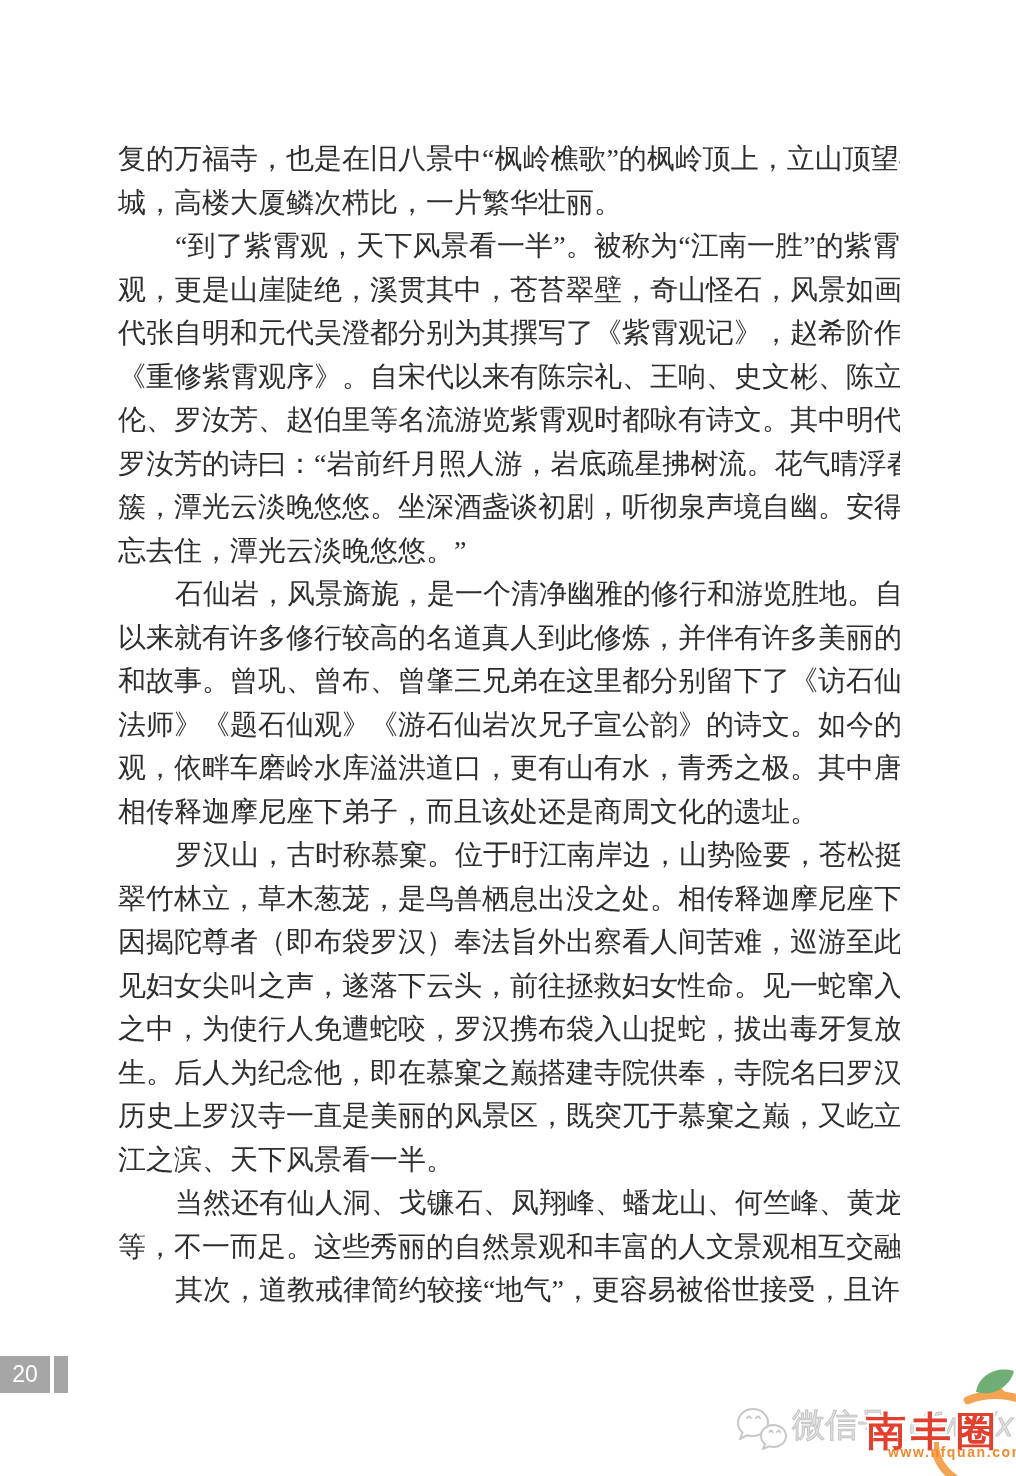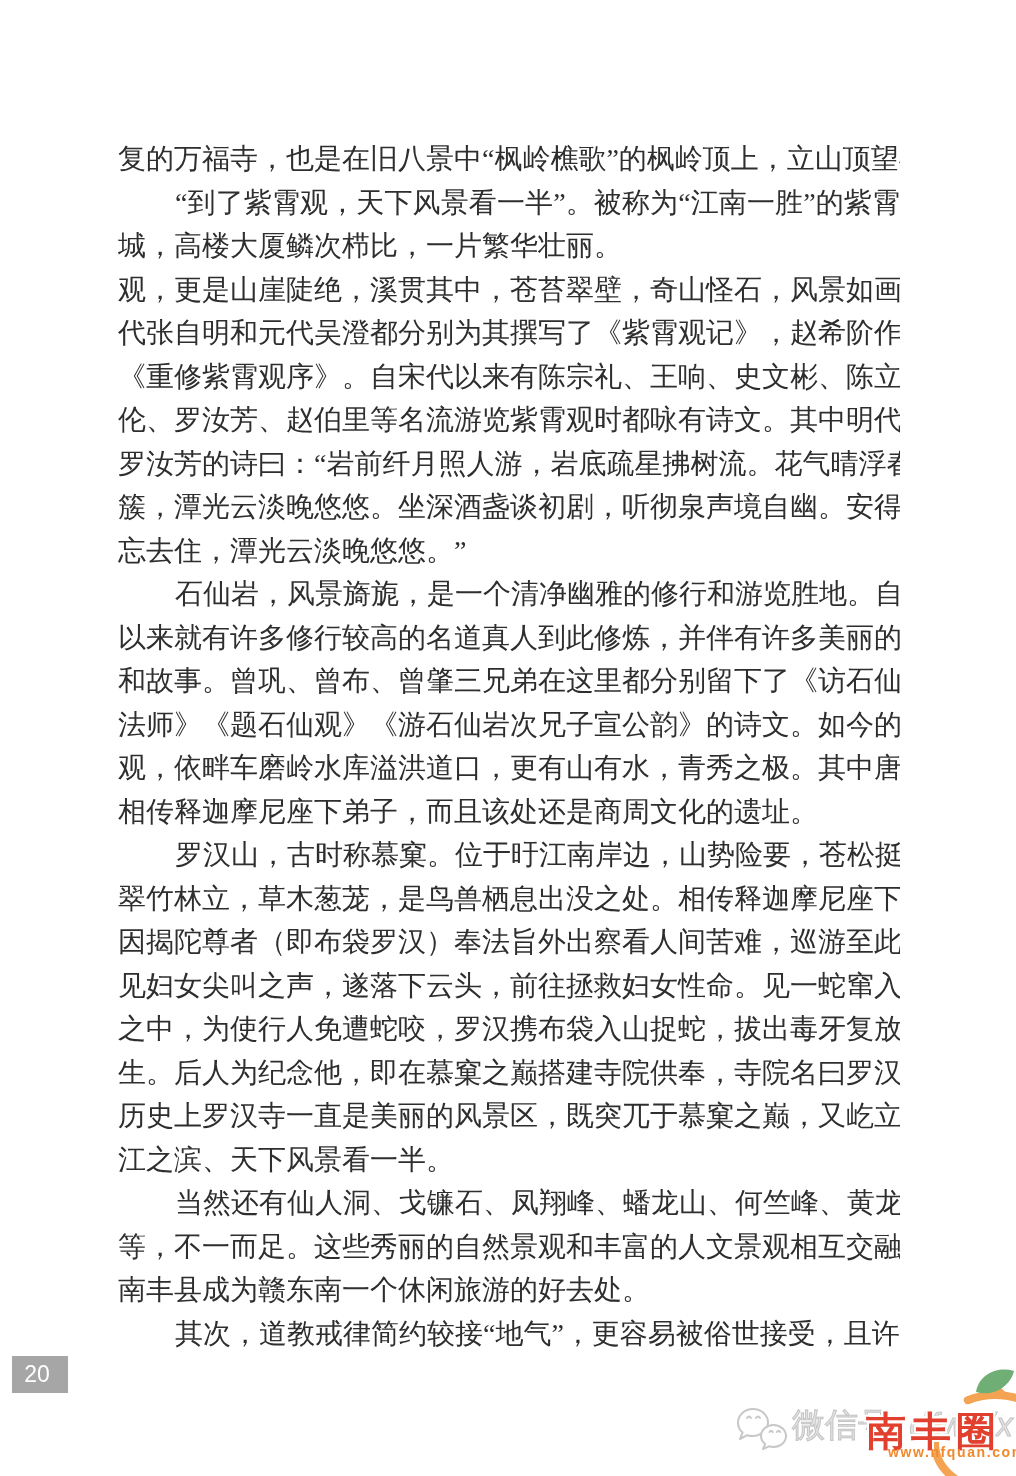--- a/index.html
+++ b/index.html
@@ -32,21 +32,21 @@
   .line.end { text-align-last: left; }
   
   .badge {
     position: absolute;
     left: 0; top: 1356px;
     width: 50px; height: 37px;
     background: #a6a6a6;
     color: #ffffff;
     font-family: "Liberation Sans", sans-serif;
     font-size: 23px;
-    display: flex; align-items: center; justify-content: center; margin-left: 12px;
+    display: flex; align-items: center; justify-content: center;
   }
   .badge-tab {
     position: absolute;
     left: 54px; top: 1356px;
     width: 14px; height: 37px;
     background: #a6a6a6;
   }
   
   .wechat-icon { position: absolute; left: 734px; top: 1406px; }
   .watermark-text {
@@ -84,22 +84,22 @@
     white-space: nowrap;
   }
 </style>
 </head>
 <body>
 
 <div class="page">
 
   <div class="textblock">
       <div class="line">复的万福寺，也是在旧八景中“枫岭樵歌”的枫岭顶上，立山顶望县</div>
+      <div class="line end">城，高楼大厦鳞次栉比，一片繁华壮丽。</div>
       <div class="line indent">“到了紫霄观，天下风景看一半”。被称为“江南一胜”的紫霄</div>
-      <div class="line end">城，高楼大厦鳞次栉比，一片繁华壮丽。</div>
       <div class="line">观，更是山崖陡绝，溪贯其中，苍苔翠壁，奇山怪石，风景如画。宋</div>
       <div class="line">代张自明和元代吴澄都分别为其撰写了《紫霄观记》，赵希阶作过</div>
       <div class="line">《重修紫霄观序》。自宋代以来有陈宗礼、王响、史文彬、陈立、罗</div>
       <div class="line">伦、罗汝芳、赵伯里等名流游览紫霄观时都咏有诗文。其中明代进士</div>
       <div class="line">罗汝芳的诗曰：“岩前纤月照人游，岩底疏星拂树流。花气晴浮春簇</div>
       <div class="line">簇，潭光云淡晚悠悠。坐深酒盏谈初剧，听彻泉声境自幽。安得萍踪</div>
       <div class="line end">忘去住，潭光云淡晚悠悠。”</div>
       <div class="line indent">石仙岩，风景旖旎，是一个清净幽雅的修行和游览胜地。自宋代</div>
       <div class="line">以来就有许多修行较高的名道真人到此修炼，并伴有许多美丽的传奇</div>
       <div class="line">和故事。曾巩、曾布、曾肇三兄弟在这里都分别留下了《访石仙岩杜</div>
@@ -109,21 +109,20 @@
       <div class="line indent">罗汉山，古时称慕窠。位于旴江南岸边，山势险要，苍松挺拔，</div>
       <div class="line">翠竹林立，草木葱茏，是鸟兽栖息出没之处。相传释迦摩尼座下弟子</div>
       <div class="line">因揭陀尊者（即布袋罗汉）奉法旨外出察看人间苦难，巡游至此，闻</div>
       <div class="line">见妇女尖叫之声，遂落下云头，前往拯救妇女性命。见一蛇窜入草丛</div>
       <div class="line">之中，为使行人免遭蛇咬，罗汉携布袋入山捉蛇，拔出毒牙复放其</div>
       <div class="line">生。后人为纪念他，即在慕窠之巅搭建寺院供奉，寺院名曰罗汉寺。</div>
       <div class="line">历史上罗汉寺一直是美丽的风景区，既突兀于慕窠之巅，又屹立于旴</div>
       <div class="line end">江之滨、天下风景看一半。</div>
       <div class="line indent">当然还有仙人洞、戈镰石、凤翔峰、蟠龙山、何竺峰、黄龙坑等</div>
       <div class="line">等，不一而足。这些秀丽的自然景观和丰富的人文景观相互交融，使</div>
-      <div class="line end">南丰县成为赣东南一个休闲旅游的好去处。</div>
       <div class="line indent">其次，道教戒律简约较接“地气”，更容易被俗世接受，且许多</div>
     </div>
 
   <div class="badge">
     <span>20</span>
   </div>
   <div class="badge-tab"></div>
 
   <div class="wechat-icon">
     <svg width="56" height="46" viewBox="0 0 56 46">

